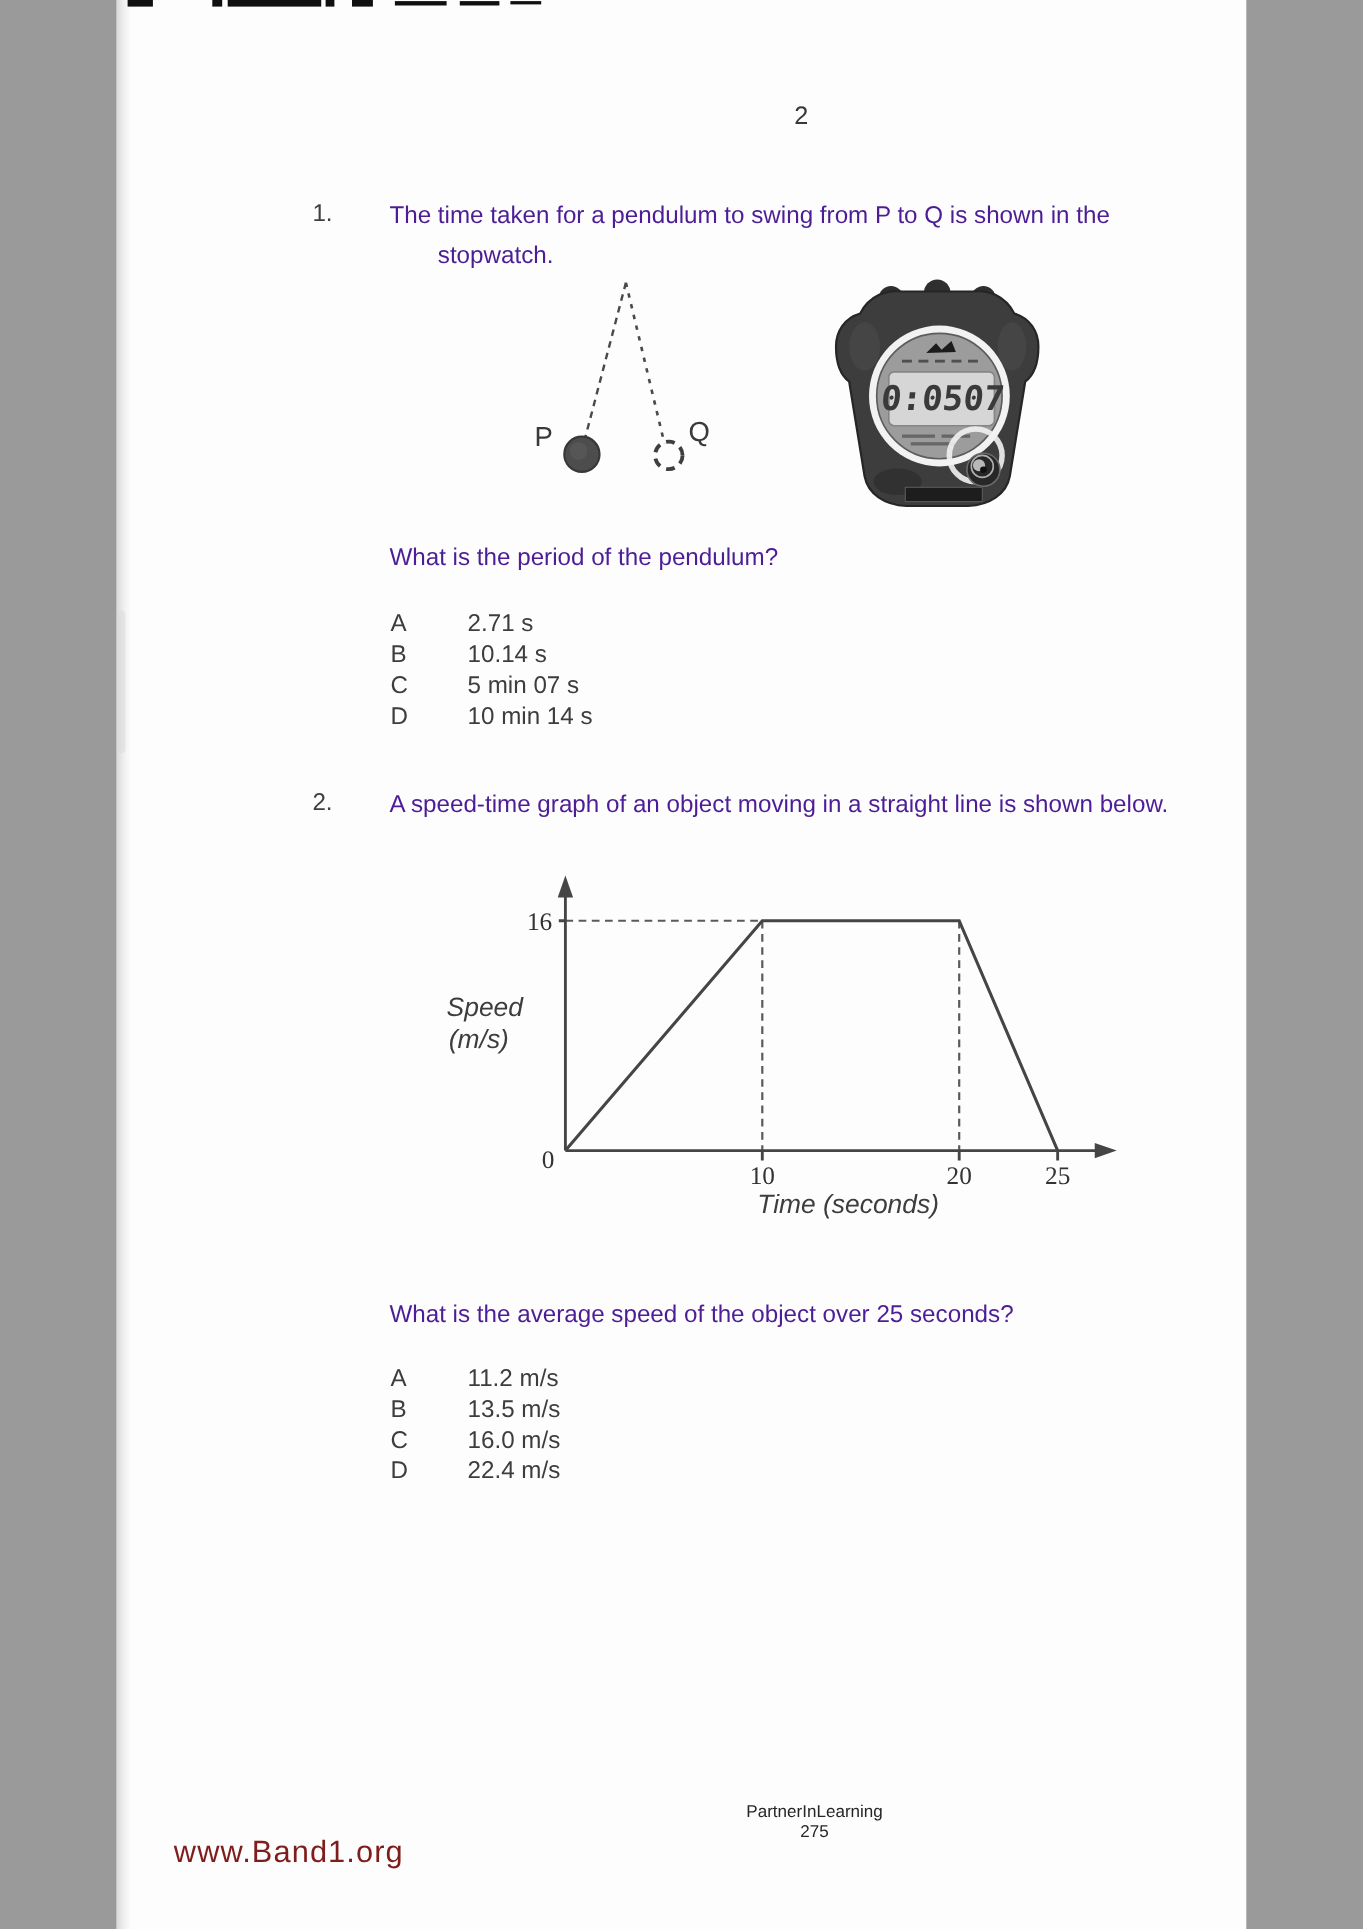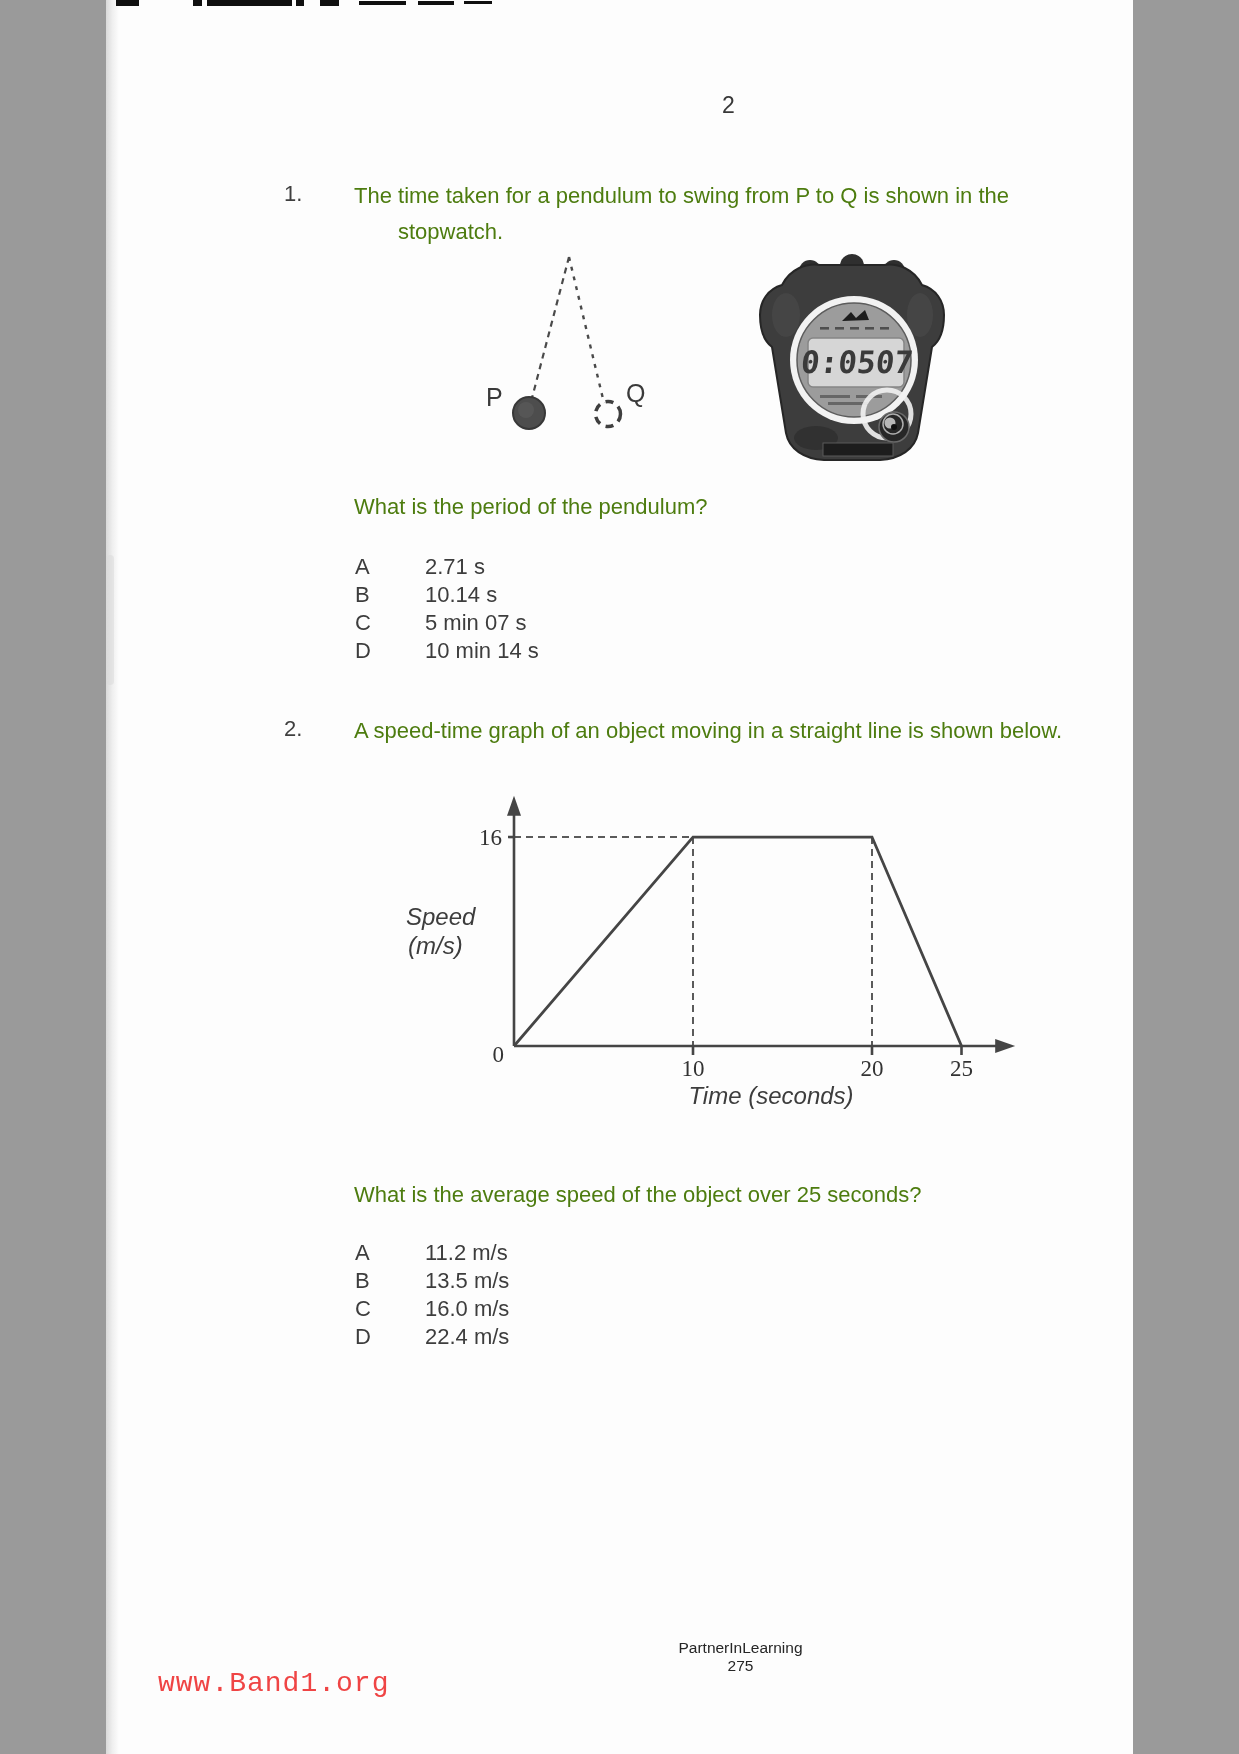--- a/index.html
+++ b/index.html
@@ -2,30 +2,30 @@
 <html><head>
 <meta charset="utf-8">
 <style>
   html,body{margin:0;padding:0;background:#9a9a9a;}
   .page{
     position:relative;width:1027px;height:1754px;margin:0 auto;
     background:#fdfdfd;overflow:hidden;
     font-family:"Liberation Sans",sans-serif;color:#3d3d3d;
   }
   .abs{position:absolute;}
-  .txt{font-size:22px;line-height:29px;white-space:nowrap;color:#4d7c0f;}
+  .txt{font-size:22px;line-height:29px;white-space:nowrap;color:#4c1d95;}
   .qnum{font-size:22px;color:#3f3f3f;}
   .doc-code{font-size:26px;letter-spacing:1px;color:#474747;}
   .page-num{font-size:23px;color:#383838;}
   .opt-letter{left:249px;font-size:22px;white-space:nowrap;}
   .opt-value{left:319px;font-size:22px;white-space:nowrap;}
   .fig-label{font-size:25px;color:#3a3a3a;}
   .axis-label{font-size:24px;color:#3d3d3d;white-space:nowrap;font-style:italic;}
   .footer-small{left:15px;width:1239px;text-align:center;font-size:15.5px;color:#262626;}
-  .watermark{font-family:Liberation Mono, monospace;font-size:28px;color:#ef4444;letter-spacing:1px;}
+  .watermark{font-family:Liberation Sans, sans-serif;font-size:28px;color:#7f1d1d;letter-spacing:1px;}
   
   .edge-band{left:0;top:0;width:13px;height:1754px;
     background:linear-gradient(to right,#d9d9d9,#efefef 50%,rgba(255,255,255,0));}
   .smudge{background:#dadada;opacity:.55;border-radius:4px;}
   .scan-mark{top:0;height:6px;background:#101010;}
   
   .curve{fill:none;stroke:#454545;stroke-width:2.8;}
   .dash{stroke:#5a5a5a;stroke-width:2;stroke-dasharray:7 5;}
   .axis{stroke:#454545;stroke-width:2.6;}
   .axisfill{fill:#454545;stroke:none;}

